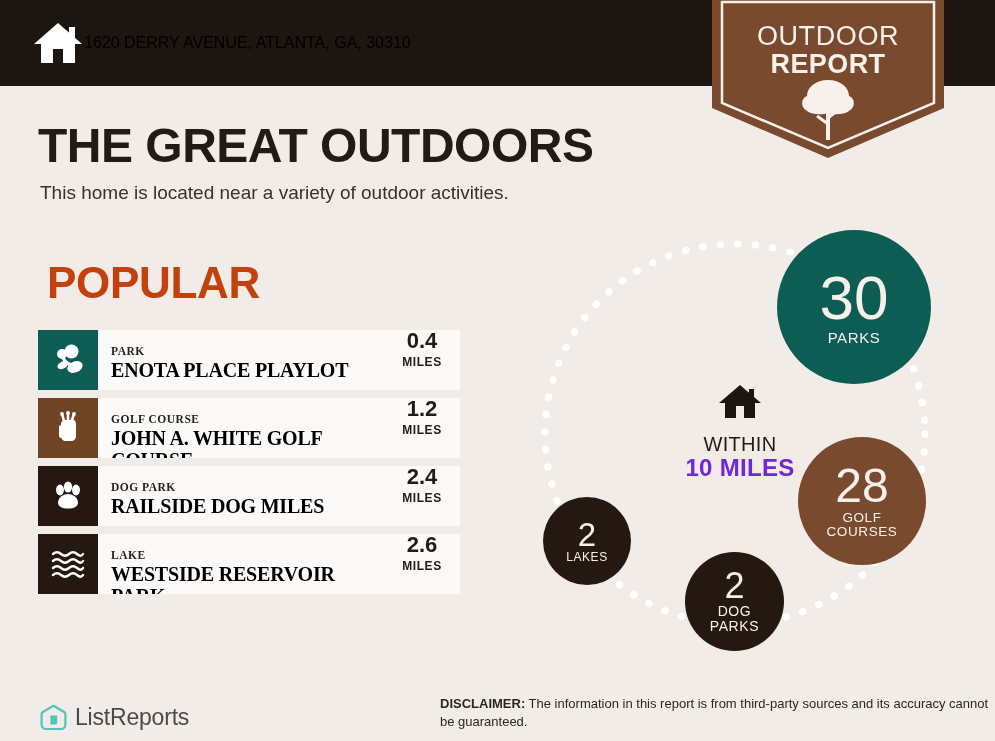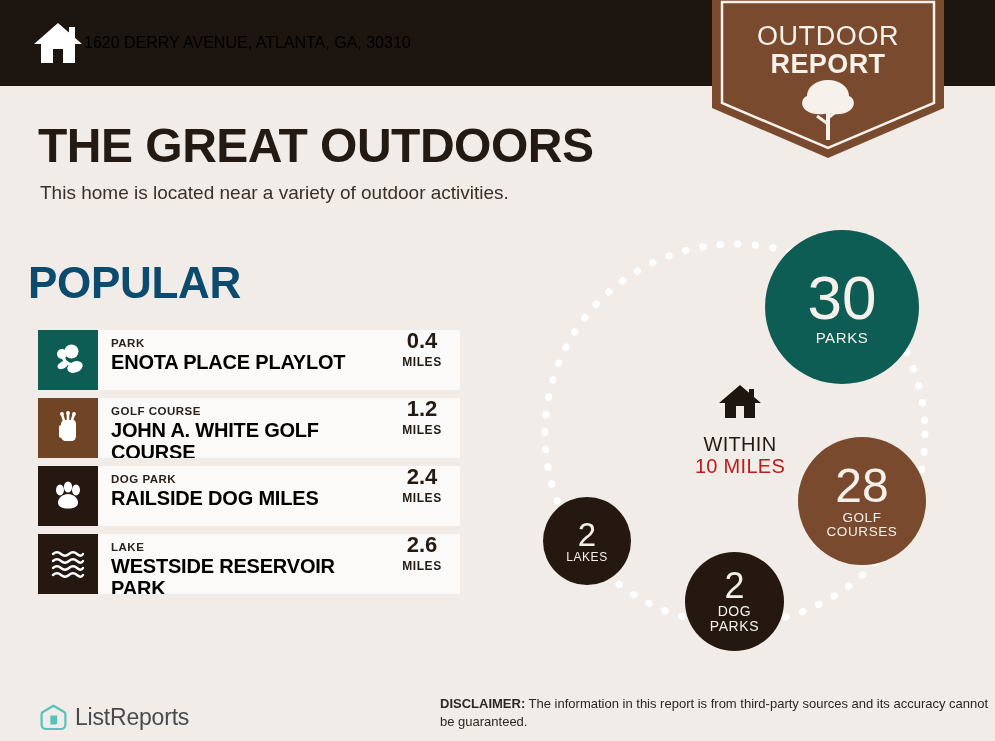--- a/index.html
+++ b/index.html
@@ -76,25 +76,25 @@
   .subtitle {
     position: absolute;
     left: 40px;
     top: 182px;
     font-size: 19px;
     color: #3a3029;
     margin: 0;
   }
   .popular {
     position: absolute;
-    left: 28px;
+    left: 47px;
     top: 258px;
     font-size: 44px;
     font-weight: 700;
-    color: #0c4a6e;
+    color: #c2410c;
     letter-spacing: -0.3px;
     margin: 0;
   }
 
   
   .list {
     position: absolute;
     left: 38px;
     top: 330px;
     width: 422px;
@@ -113,22 +113,23 @@
     min-width: 60px;
     height: 60px;
     display: flex;
     align-items: center;
     justify-content: center;
   }
   .item-tile svg { display: block; }
   .item-body {
     flex: 1;
     padding-left: 13px;
-    padding-top: 7px;
+    padding-top: 15px;
     overflow: hidden;
+    font-family: Liberation Serif, serif;
   }
   .item-cat {
     font-size: 11.5px;
     font-weight: 700;
     letter-spacing: 0.5px;
     color: #2a211b;
     line-height: 1.1;
   }
   .item-name {
     font-size: 20px;
@@ -183,21 +184,21 @@
   .bubble .num {
     font-weight: 400;
     line-height: 0.95;
   }
   .bubble .lbl {
     letter-spacing: 0.6px;
     line-height: 1.05;
   }
 
   .b-parks {
-    left: 245px; top: 8px; width: 154px; height: 154px;
+    left: 257px; top: 8px; width: 154px; height: 154px;
     background: #0d5d55;
   }
   .b-parks .num { font-size: 62px; margin-bottom: 2px; }
   .b-parks .lbl { font-size: 15px; }
 
   .b-golf {
     left: 278px; top: 215px; width: 128px; height: 128px;
     background: #7a4a2e;
   }
   .b-golf .num { font-size: 48px; margin-bottom: 2px; }
@@ -225,23 +226,23 @@
     text-align: center;
   }
   .center-home-icon { display: block; margin: 0 auto 7px; }
   .center-line1 {
     font-size: 20px;
     color: #231a14;
     letter-spacing: 0.3px;
     line-height: 1.12;
   }
   .center-line2 {
-    font-size: 20px;
-    font-weight: 400;
-    color: #b91c1c;
+    font-size: 24px;
+    font-weight: 700;
+    color: #6d28d9;
     letter-spacing: 0.3px;
     line-height: 1.12;
   }
 
   
   .footer {
     position: absolute;
     left: 0;
     top: 694px;
     width: 866px;

